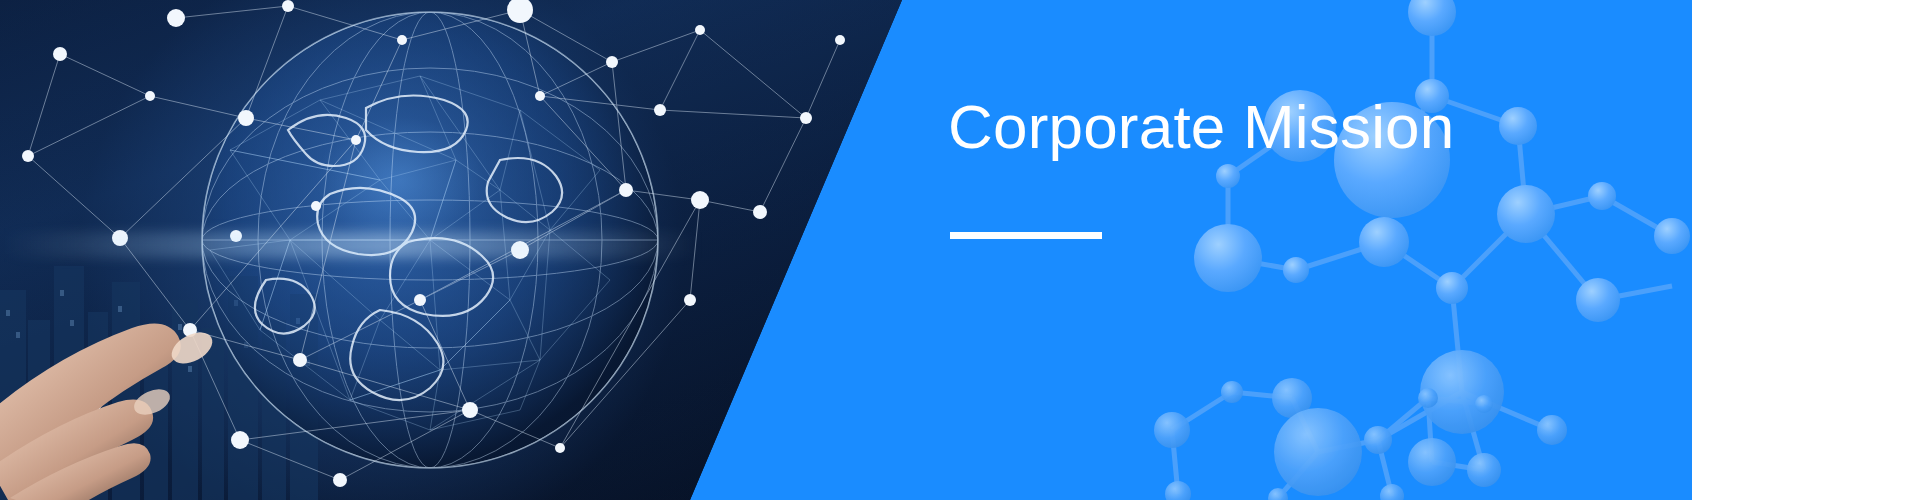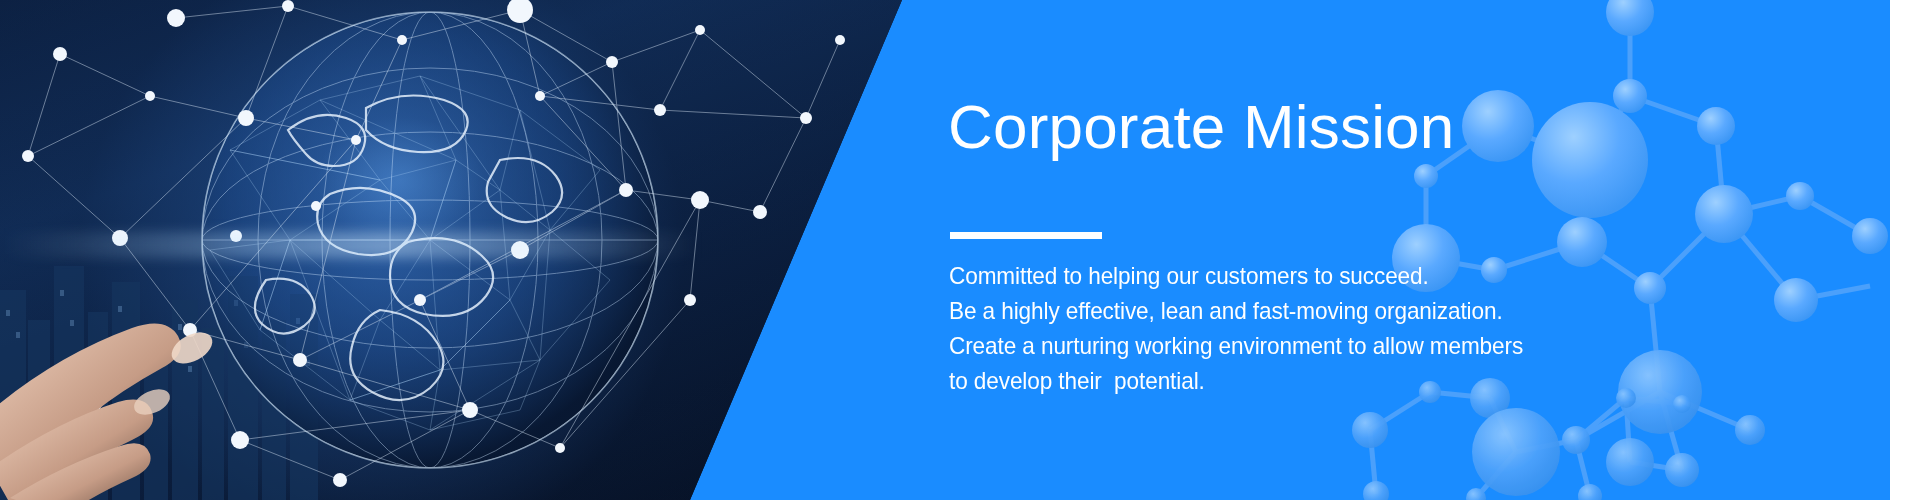--- a/index.html
+++ b/index.html
@@ -2,21 +2,21 @@
 <html><head>
 <meta charset="utf-8">
 <title>Corporate Mission Banner</title>
 <style>
   * { margin:0; padding:0; box-sizing:border-box; }
   html,body { background:#ffffff; }
   body { font-family:"Liberation Sans", sans-serif; }
 
   .banner {
     position:relative;
-    width:1890px;
+    width:1692px;
     height:500px;
     overflow:hidden;
     background:#0369a1;
   }
 
   
   .blue-panel {
     position:absolute;
     inset:0;
     background:#1a8cff;
@@ -365,21 +365,15 @@
       <ellipse cx="192" cy="78" rx="22" ry="13" fill="#efd8c8" opacity=".9" transform="rotate(-28 192 78)"></ellipse>
       <ellipse cx="152" cy="132" rx="19" ry="11" fill="#e8cfbe" opacity=".8" transform="rotate(-24 152 132)"></ellipse>
     </svg>
   </div>
 
   <div class="content">
     <h1 class="title">Corporate Mission</h1>
 
     <div class="divider"></div>
 
-    <ul class="mission-list">
-      <li class="mission-line">Committed to helping our customers to succeed.</li>
-      <li class="mission-line">Be a highly effective, lean and fast-moving organization.</li>
-      <li class="mission-line">Create a nurturing working environment to allow members</li>
-      <li class="mission-line">to develop their  potential.</li>
-    </ul>
   </div>
 
 </div>
 
 </body></html>

